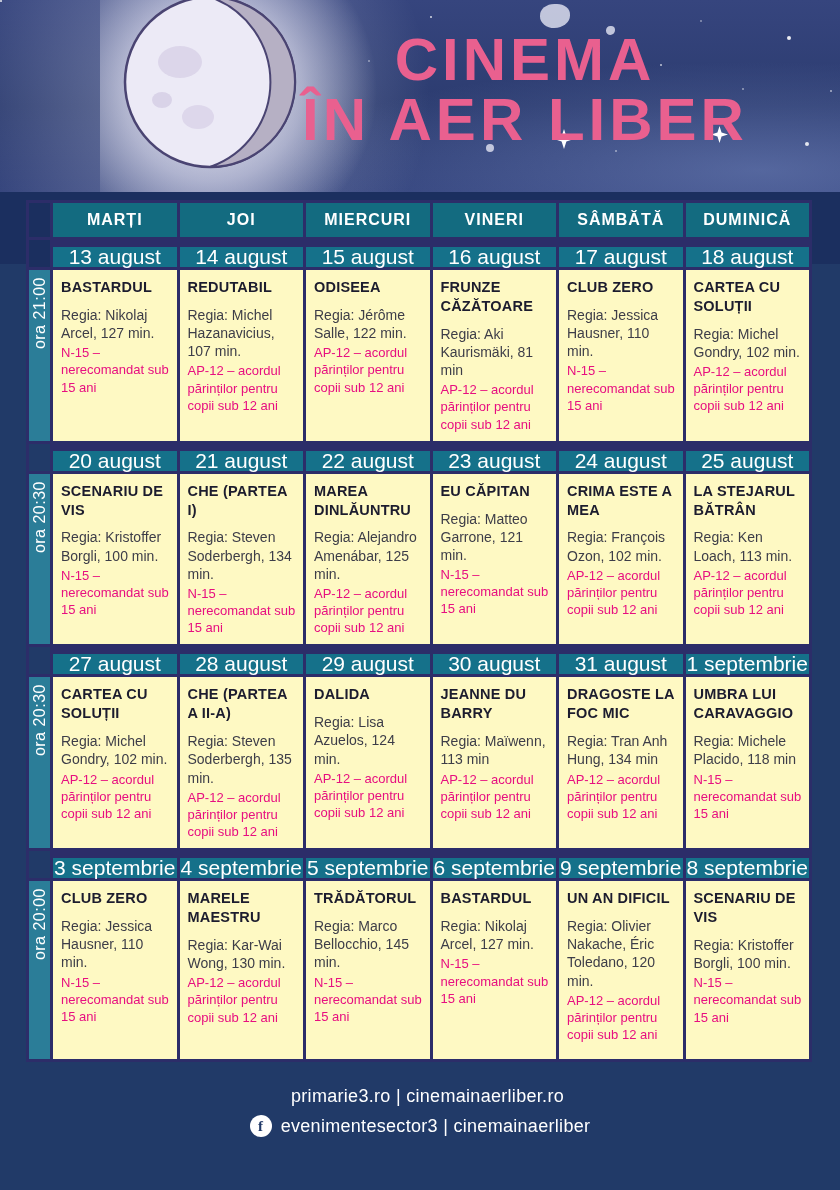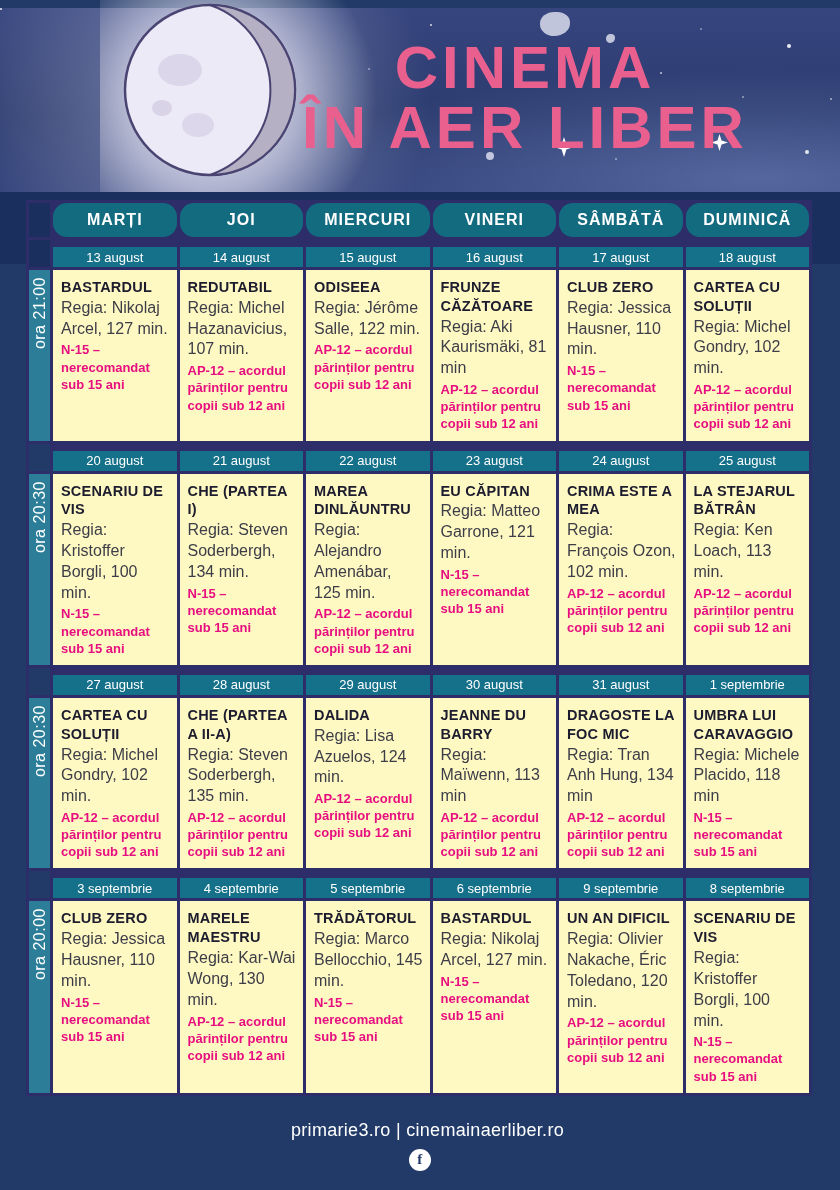--- a/index.html
+++ b/index.html
@@ -5,21 +5,21 @@
   * { margin:0; padding:0; box-sizing:border-box; }
   html,body { width:840px; }
   body {
     font-family:"Liberation Sans", sans-serif;
     background:#213a68;
   }
   .page { position:relative; width:840px; height:1190px; overflow:hidden; background:#213a68; }
 
   
   .sky {
-    position:absolute; top:8px; left:0; width:840px; height:192px;
+    position:absolute; top:0; left:0; width:840px; height:192px;
     background:
       radial-gradient(circle at 195px 95px, rgba(240,240,255,.38), rgba(240,240,255,0) 36%),
       radial-gradient(ellipse at 760px 170px, rgba(130,150,205,.45), rgba(130,150,205,0) 45%),
       linear-gradient(180deg,#36457e 0%, #2c3c70 55%, #31417a 100%);
   }
   .band { position:absolute; top:192px; left:0; width:840px; height:72px; background:#1b2f5f; }
   .moon { position:absolute; top:-8px; left:100px; }
   .splat { position:absolute; background:#d9dcec; border-radius:50% 45% 55% 50%; opacity:.85; }
   .sp1 { left:540px; top:4px; width:30px; height:24px; }
   .sp2 { left:606px; top:26px; width:9px; height:9px; }
@@ -53,38 +53,38 @@
     display:grid;
     grid-template-columns:21px repeat(6,1fr);
     grid-template-rows:34px 27px minmax(160px,auto) 27px minmax(168px,auto) 27px minmax(170px,auto) 27px minmax(178px,auto);
     gap:3px;
     background:#2c2d69; border:3px solid #2c2d69;
   }
   .filler { background:#1b2f5f; }
   .filler.low { background:#213a68; }
   .day {
     background:#136b80; color:#fff; font-weight:bold; font-size:16px; letter-spacing:1px;
-    display:flex; align-items:center; justify-content:center;border-radius:14px;
+    display:flex; align-items:center; justify-content:center;
   }
   .date {
-    background:#15718a; color:#fff; font-size:13px;
+    background:#15718a; color:#fff; font-size:21px;
     display:flex; align-items:center; justify-content:center;margin-top:7px;
   }
   .tg { background:#2b7d98; display:flex; justify-content:center; align-items:flex-start; }
   .tl {
     writing-mode:vertical-rl; transform:rotate(180deg);
     white-space:nowrap; color:#fff; font-size:16px; letter-spacing:.5px; margin-top:7px;
   }
   .cell {
     background:#fef9c3; padding:8px 7px 8px 8px;
     display:flex; flex-direction:column;
   }
   .mt { color:#1c1c2e; font-weight:bold; font-size:14.5px; line-height:1.3; letter-spacing:.2px; }
-  .md { color:#3d3d48; font-size:16px; line-height:1.3; margin-top:1px; }
-  .mr { color:#e70f80; font-weight:bold; font-size:13px; line-height:1.32; margin-top:2px; }
+  .md { color:#3d3d48; font-size:14px; line-height:1.3; margin-top:9px; }
+  .mr { color:#e70f80; font-weight:normal; font-size:13px; line-height:1.32; margin-top:2px; }
 
   
   .footer { margin-top:24px; text-align:center; color:#fff; }
   .f1 { font-size:18px; letter-spacing:.3px;padding-left:15px; }
   .f2 { margin-top:8px; font-size:18px; letter-spacing:.3px; display:flex; align-items:center; justify-content:center; gap:9px; }
   .fb {
     width:22px; height:22px; border-radius:50%; background:#fff; color:#203968;
     display:inline-flex; align-items:center; justify-content:center;
     font-weight:bold; font-size:15px; font-family:"Liberation Serif", serif;
   }
@@ -303,17 +303,18 @@
       </div>
 
     </div>
 
     <div class="footer">
       <div class="f1">primarie3.ro | cinemainaerliber.ro</div>
       <div class="f2">
         <span class="fb">
             <span>f</span>
           </span>
+        <span>evenimentesector3 | cinemainaerliber</span>
       </div>
     </div>
   </div>
 
 </div>
 
 </body></html>

